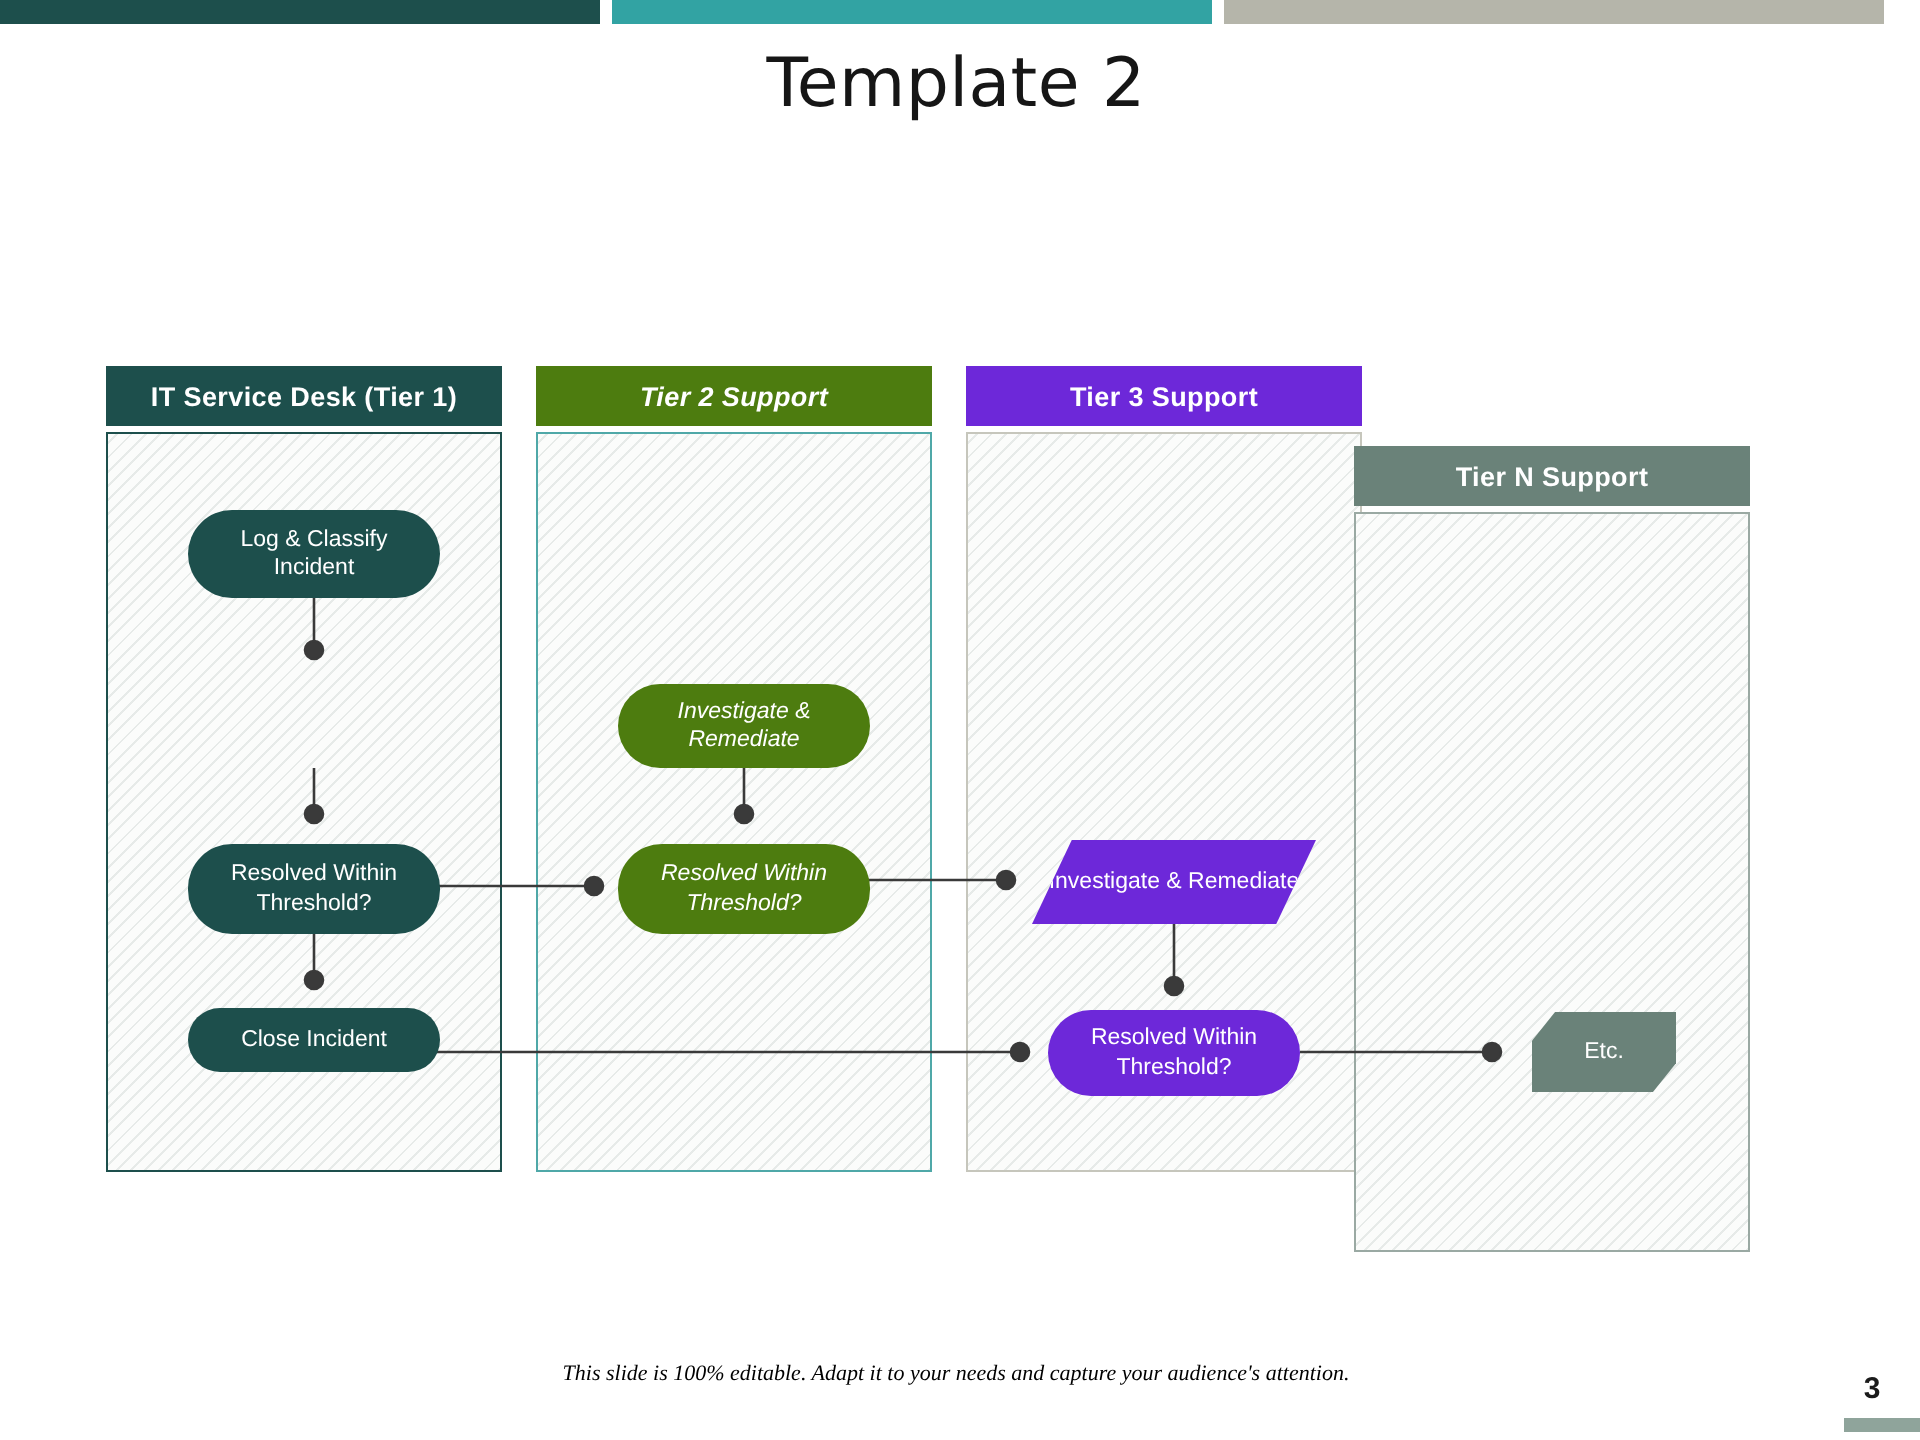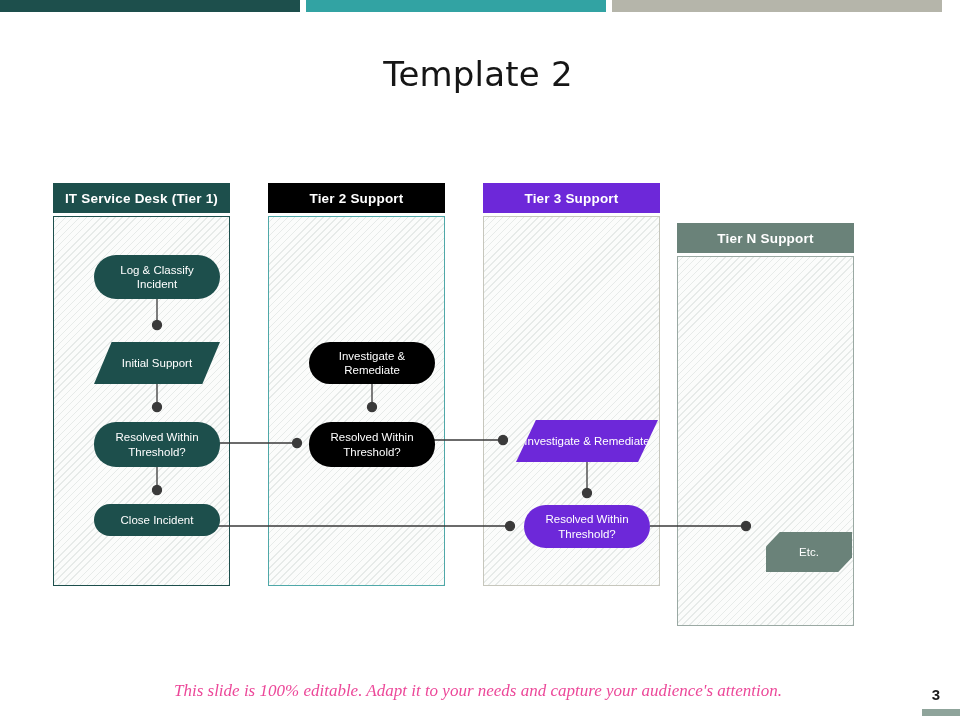--- a/index.html
+++ b/index.html
@@ -16,26 +16,25 @@
   .seg-1{left:0;   width:300px;background:#1d4f4c;}
   .seg-2{left:306px;width:300px;background:#32a3a3;}
   .seg-3{left:612px;width:330px;background:#b5b5aa;}
 
   
   .title{
     position:absolute;left:0;top:22px;width:956px;
     text-align:center;font-size:34px;color:#161616;
     font-family:"DejaVu Sans", sans-serif;font-weight:400;
     letter-spacing:.2px;
-    margin-top:32px;
   }
 
   
   .cols{position:absolute;left:53px;top:183px;width:855px;height:403px;}
-  .col{position:absolute;top:0;width:177px;height:403px;}
+  .col{position:absolute;top:0;width:198px;height:403px;}
   .col-0{left:0;}
   .col-1{left:215px;}
   .col-2{left:430px;}
   .col-3{left:624px;margin-top:40px;}
 
   .col-head{
     position:absolute;left:0;top:0;width:100%;height:30px;
     display:flex;align-items:center;justify-content:center;
     color:#ffffff;font-size:13.5px;font-weight:bold;letter-spacing:.2px;
     box-sizing:border-box;
@@ -64,28 +63,28 @@
   }
   .node.round{border-radius:22px;}
   .node.para{
     clip-path:polygon(14% 0%, 100% 0%, 86% 100%, 0% 100%);
   }
   .node.hex{
     clip-path:polygon(16% 0%, 100% 0%, 100% 64%, 84% 100%, 0% 100%, 0% 36%);
   }
 
   .fill-t1{background:#1d4f4c;}
-  .fill-t2{background:#000000;}
+  .fill-t2{background:#4d7c0f;font-style:italic;}
   .fill-t3{background:#6d28d9;}
   .fill-tn{background:#6a8279;}
 
   
   .footnote{
     position:absolute;left:0;top:681px;width:956px;text-align:center;
-    font-style:italic;font-size:17px;color:#ec4899;
+    font-style:italic;font-size:11px;color:#000000;
     font-family:"Liberation Serif", serif;
   }
   .pagenum{
     position:absolute;left:925px;top:686px;width:22px;text-align:center;
     font-size:15px;font-weight:bold;color:#1b1b1b;
   }
   .pagebar{position:absolute;left:922px;top:709px;width:38px;height:7px;background:#8fa49b;}
 </style>
 </head>
 <body>
@@ -150,33 +149,32 @@
       <line x1="205" y1="526" x2="509" y2="526"></line>
       <circle cx="510" cy="526" r="4.5"></circle>
 
       <line x1="650" y1="526" x2="744" y2="526"></line>
       <circle cx="746" cy="526" r="4.5"></circle>
     </g>
   </svg>
 
   <div class="node round fill-t1" style="left:94px;top:255px;width:126px;height:44px;">Log &amp; Classify Incident</div>
 
-  <div class="node para fill-t1" style="left:94px;top:342px;width:126px;height:42px;">Initial Support</div>
 
   <div class="node round fill-t1" style="left:94px;top:422px;width:126px;height:45px;">Resolved  Within Threshold?</div>
 
   <div class="node round fill-t1" style="left:94px;top:504px;width:126px;height:32px;">Close Incident</div>
 
   <div class="node round fill-t2" style="left:309px;top:342px;width:126px;height:42px;">Investigate &amp; Remediate</div>
 
   <div class="node round fill-t2" style="left:309px;top:422px;width:126px;height:45px;">Resolved  Within Threshold?</div>
 
   <div class="node para fill-t3" style="left:516px;top:420px;width:142px;height:42px;">Investigate &amp; Remediate</div>
 
   <div class="node round fill-t3" style="left:524px;top:505px;width:126px;height:43px;">Resolved  Within Threshold?</div>
 
-  <div class="node hex fill-tn" style="left:766px;top:532px;width:86px;height:40px;">Etc.</div>
+  <div class="node hex fill-tn" style="left:766px;top:506px;width:72px;height:40px;">Etc.</div>
 
   <div class="footnote">This slide is 100% editable. Adapt it to your needs and capture your audience's attention.</div>
   <div class="pagenum">3</div>
   <div class="pagebar"></div>
 
 </div>
 
 </body></html>

